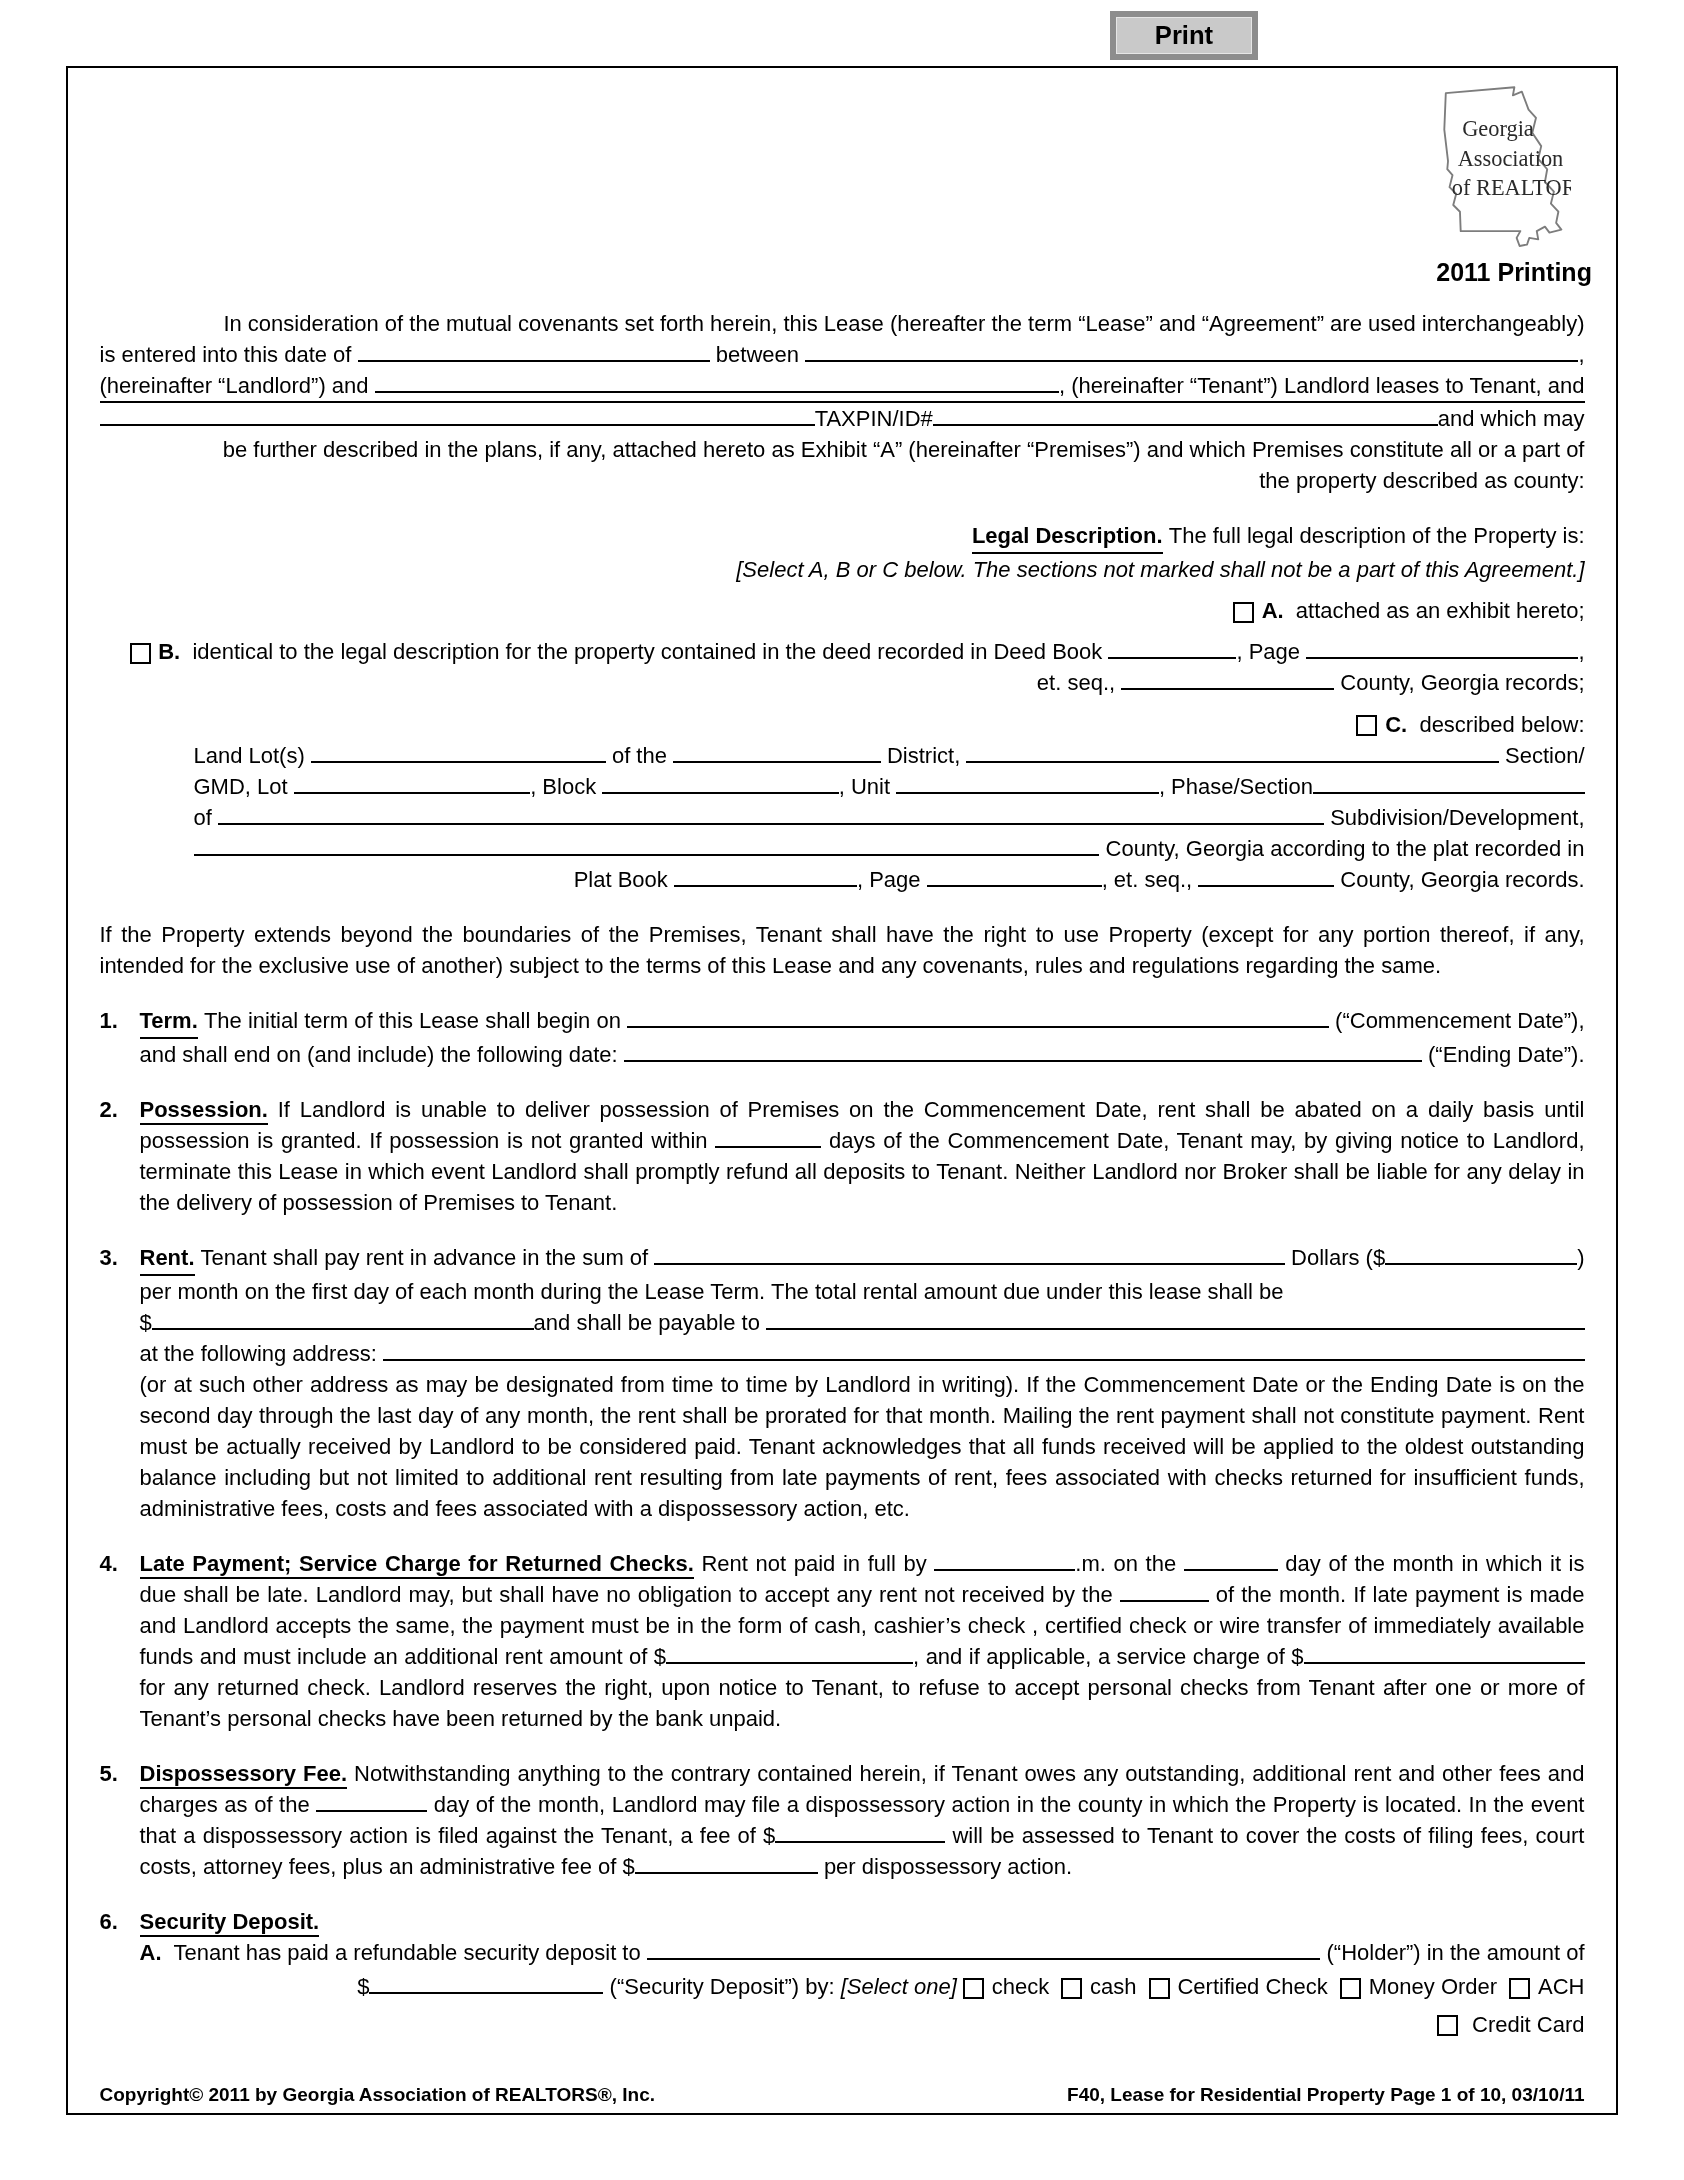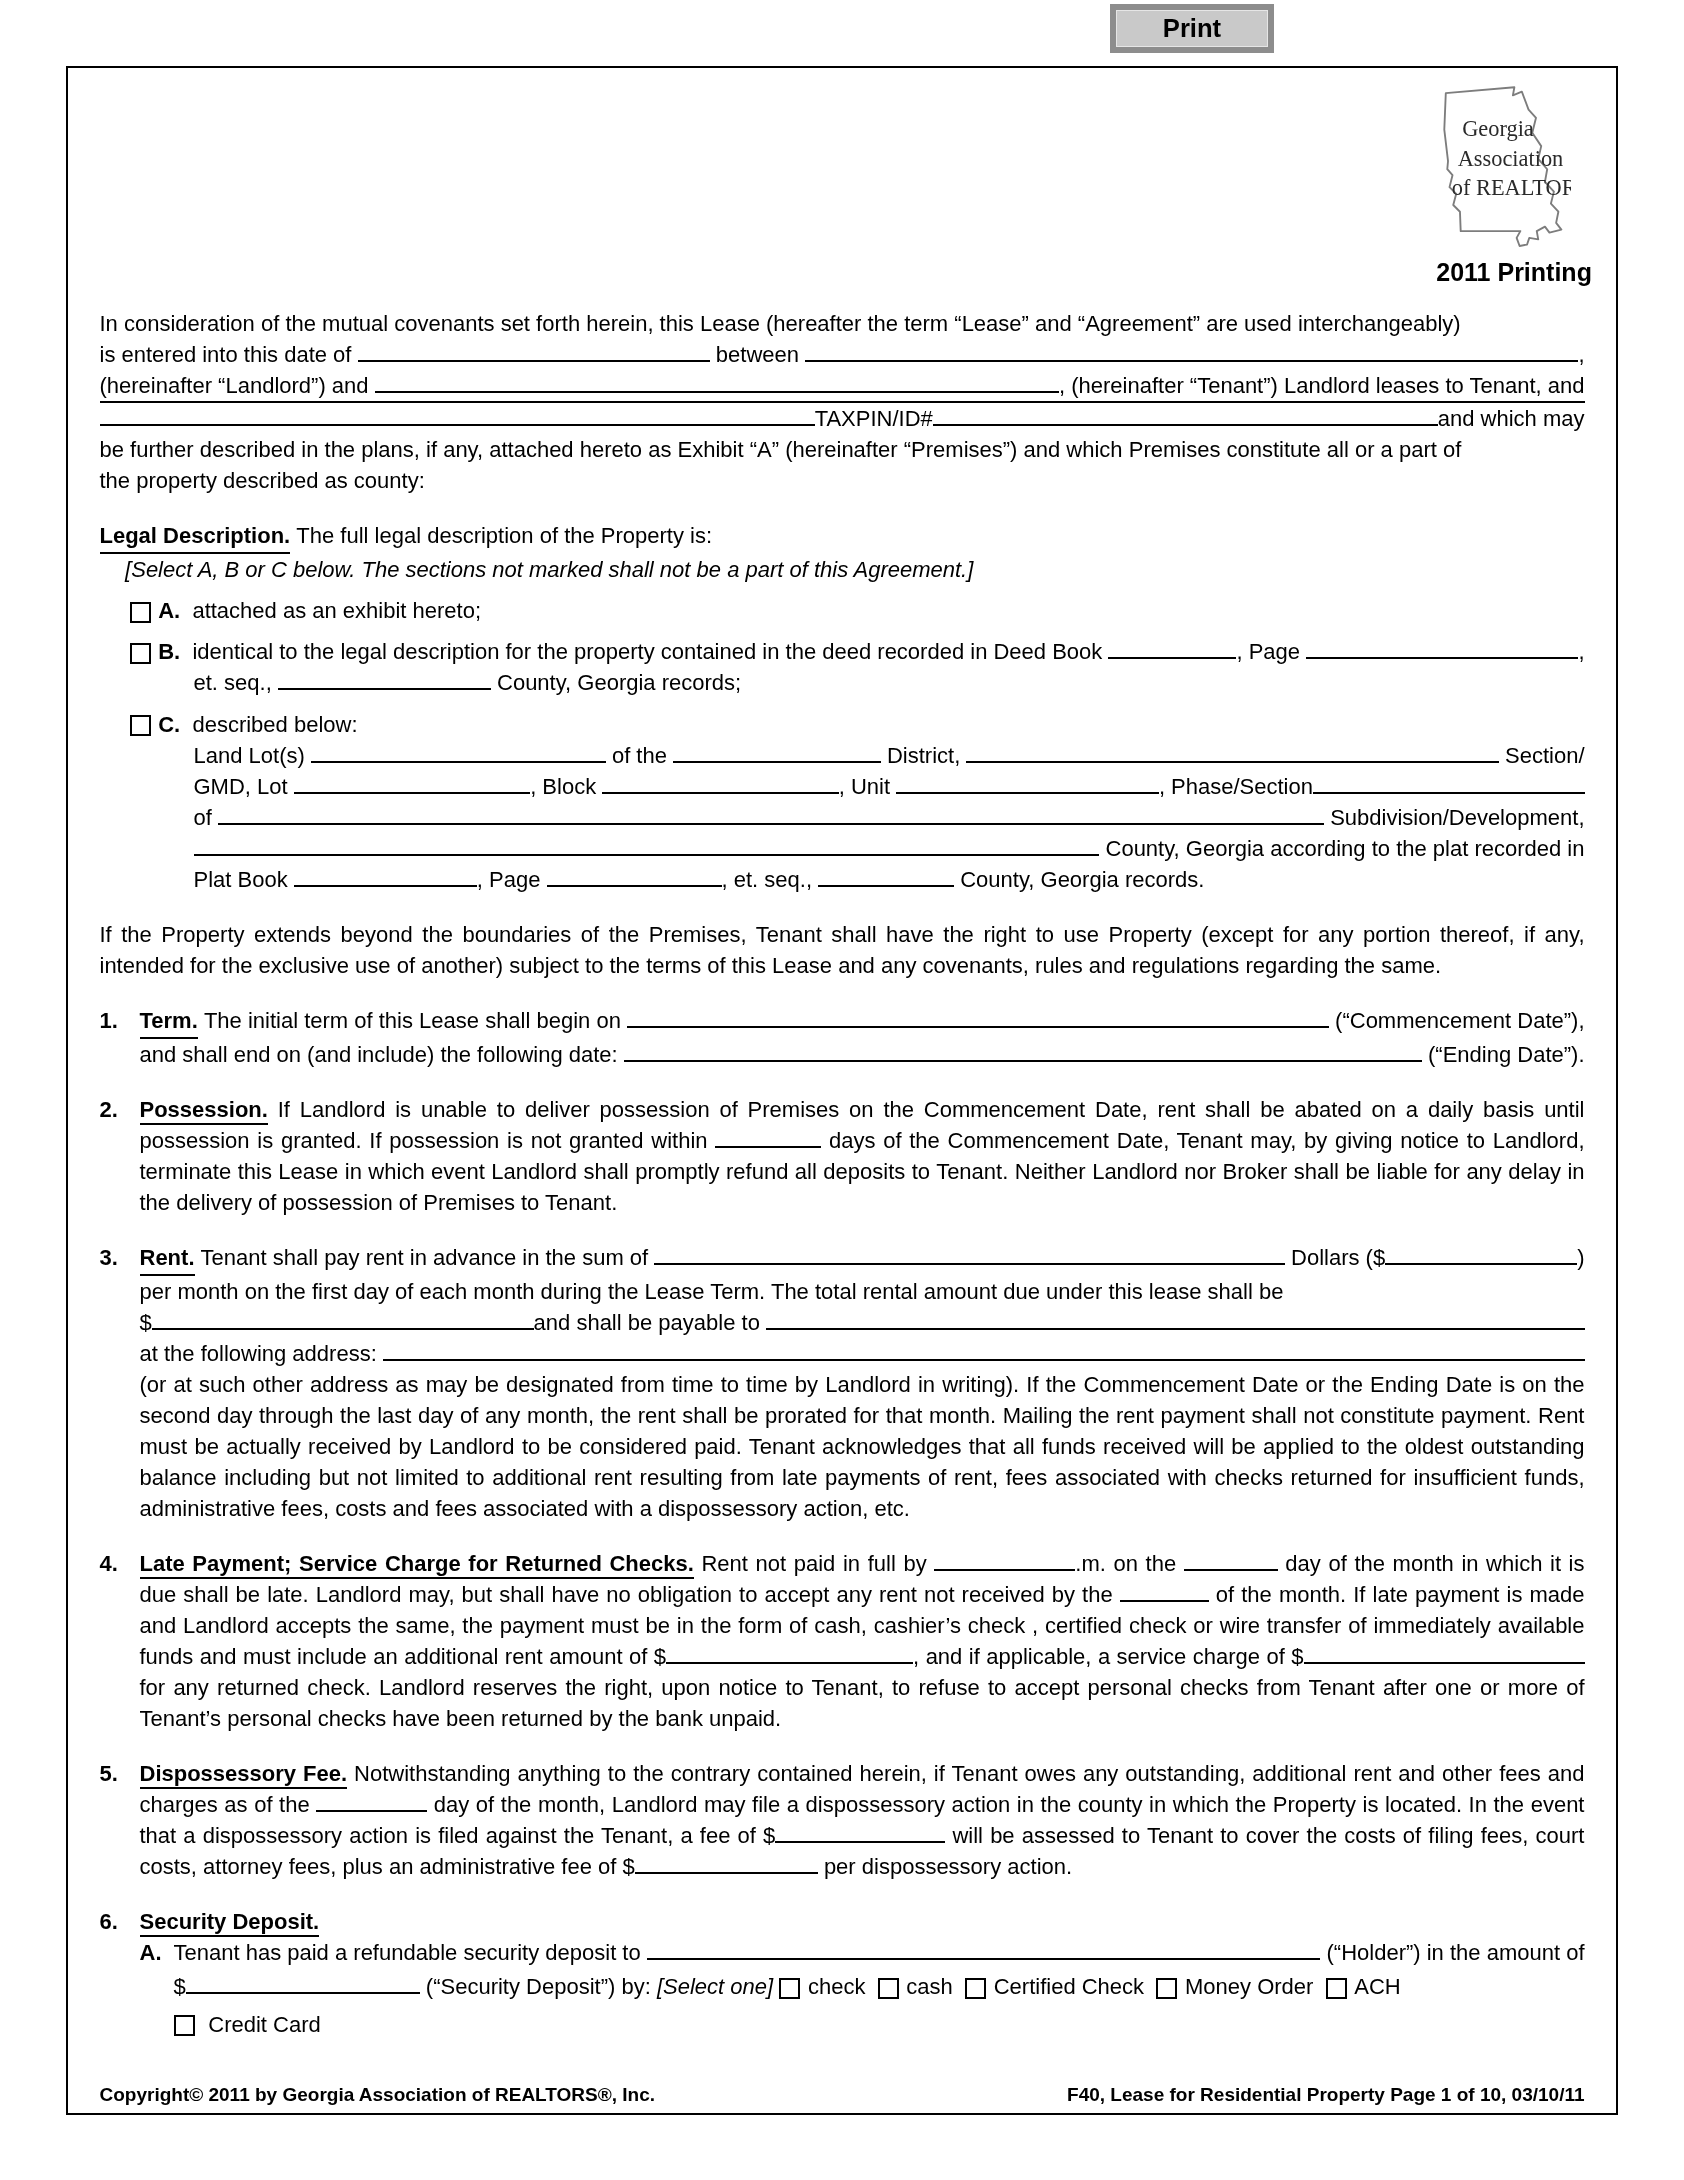--- a/index.html
+++ b/index.html
@@ -1,20 +1,20 @@
 <!DOCTYPE html>
 <html style="font-size:13.6px"><head>
 <meta charset="utf-8">
 <style>
   * { box-sizing: border-box; }
   html,body { margin:0; padding:0; background:#fff; }
   body { width:1685px; height:2181px; position:relative; font-family:"Liberation Sans", sans-serif; color:#000; }
 
   
-  .print-btn { position:absolute; left:1110px; top:4px; width:164px; height:49px;
+  .print-btn { position:absolute; left:1110px; top:11px; width:148px; height:49px;
     background:#8d8d8d; padding:6px; cursor:pointer; }
   .print-btn .inner { width:100%; height:100%; background:#c9c9c9; border:0.9px solid #e6e6e6;
     display:flex; align-items:center; justify-content:center; font-weight:bold; font-size:25.6px; color:#000; }
 
   
   .frame { position:absolute; left:66px; top:66px; width:1552px; height:2049px;
     border:2.6px solid #000; background:#fff; overflow:hidden; }
 
   .title-wrap { text-align:center; margin-top:25.6px; }
   .title { font-size:38px; font-weight:bold; letter-spacing:0.4px; }
@@ -27,21 +27,21 @@
   .ga-outline { fill:none; stroke:#7d7d7d; stroke-width:2.5; stroke-linejoin:round; }
   .printing { font-weight:bold; font-size:25px; text-align:right; padding-right:5.1px; margin-top:6.8px; }
 
   
   .docbody { position:absolute; left:31.5px; right:31.5px; top:240px; font-size:22px; line-height:31px; }
   .docbody > .blk + .blk { margin-top:24px; }
 
   .flow { text-align:justify; }
   .flow span { white-space:normal; }
 
-  .line { display:flex; align-items:baseline; }
+  .line { display:flex; align-items:baseline;justify-content:flex-end; }
   .line .txt { white-space:pre; flex-shrink:0; }
 
   .txt.b { font-weight:bold; }
   .txt.u { border-bottom:2.6px solid #000; padding-bottom:1px; }
   .txt.i { font-style:italic; }
 
   .bl { display:inline-block; height:0; border-bottom:2.6px solid #000; vertical-align:baseline; }
   .line .bl.grow { flex-grow:1; flex-basis:25.6px; min-width:25.6px; }
   .line .bl { flex-shrink:1; }
 

